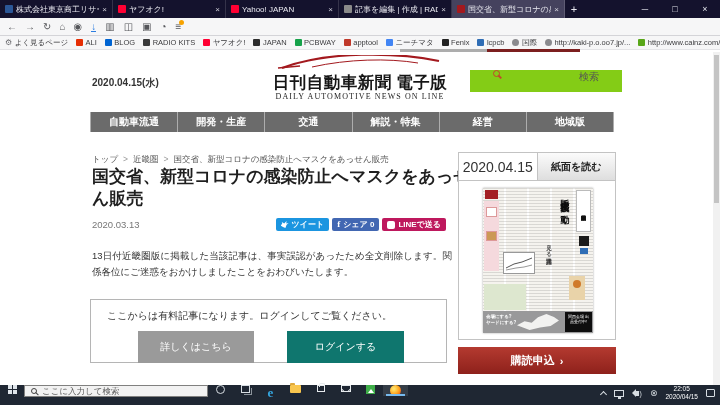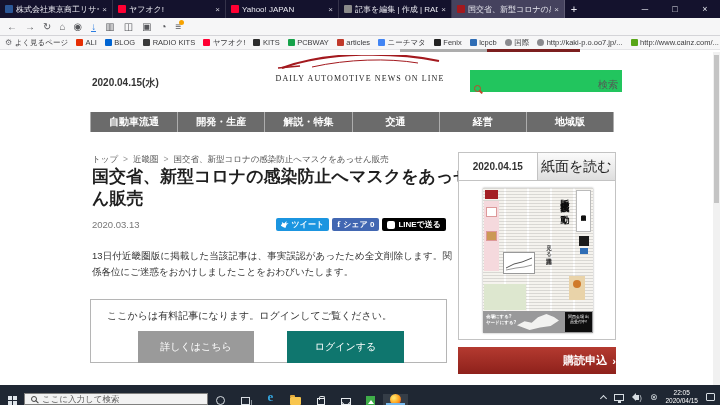--- a/index.html
+++ b/index.html
@@ -55,80 +55,80 @@
 
 
 .viewport{position:absolute;top:52px;left:0;right:0;height:333px;background:#fff;overflow:hidden}
 .vscroll{position:absolute;top:0;right:0;width:7px;height:333px;background:#f1f1f1}
 .vthumb{position:absolute;top:3px;left:1px;width:5px;height:148px;background:#c4c4c4}
 
 .hdr-date{position:absolute;top:24px;left:92px;font-size:10px;font-weight:bold;color:#333}
 .logo{position:absolute;top:3px;left:248px;width:224px;text-align:center}
 .logo-title{font-family:"Liberation Serif","DejaVu Serif",serif;font-size:16.5px;font-weight:bold;color:#151515;letter-spacing:.5px;line-height:18px}
 .logo-sub{font-family:"Liberation Serif","DejaVu Serif",serif;font-size:8px;color:#222;letter-spacing:1.1px;line-height:10px}
-.sitesearch{position:absolute;top:18px;left:470px;width:152px;height:22px;background:#22c55e;display:flex;align-items:flex-end;padding:0 4px}
+.sitesearch{position:absolute;top:18px;left:470px;width:152px;height:22px;background:#84cc16;display:flex;align-items:flex-start;padding:0 23px}
 .mag{width:7px;height:7px;border:1.5px solid #c3472b;border-radius:50%;position:relative;flex:none}
 .mag::after{content:"";position:absolute;width:4px;height:1.5px;background:#c3472b;transform:rotate(45deg);right:-3px;bottom:-1px}
 .sitesearch .slabel{margin-left:auto;font-size:10px;color:#555}
 
 .sitenav{position:absolute;top:60px;left:90px;width:524px;height:20px;background:#6b6b6b;display:flex}
 .nav-item{flex:1;display:flex;align-items:center;justify-content:center;font-size:10px;font-weight:bold;color:#fff;border-right:1px solid rgba(255,255,255,.45)}
 .nav-item:first-child{border-left:1px solid rgba(255,255,255,.45)}
 
 .crumbs{position:absolute;top:102px;left:92px;display:flex;gap:5px;font-size:8.5px;color:#555;white-space:nowrap}
 .crumb-sep{color:#999}
 
 .art-title{position:absolute;top:114px;left:92px;width:386px;font-size:17px;line-height:22px;font-weight:bold;color:#1f1f1f}
 .meta{position:absolute;top:166px;left:92px;width:354px;display:flex;align-items:center}
 .art-date{font-size:9.5px;color:#777}
 .shares{margin-left:auto;display:flex;gap:3px}
 .sbtn{height:13px;border-radius:2px;color:#fff;font-size:8px;font-weight:bold;display:flex;align-items:center;gap:3px;padding:0 5px;line-height:13px}
-.sb-tw{background:#1b95e0}.sb-fb{background:#4267b2}.sb-ln{background:#000000}
+.sb-tw{background:#1b95e0}.sb-fb{background:#4267b2}.sb-ln{background:#be185d}
 .bird{width:8px;height:7px;background:#fff;clip-path:polygon(0 65%,20% 40%,15% 15%,45% 35%,75% 0,70% 35%,100% 30%,75% 55%,60% 100%,30% 85%)}
 .fglyph{font-family:"Liberation Serif",serif;font-weight:bold;font-size:9px}
 .lbadge{width:8px;height:8px;background:#fff;border-radius:2px;color:#00c300;font-size:4px;display:flex;align-items:center;justify-content:center;font-weight:bold}
 
 .art-body{position:absolute;top:196px;left:92px;width:360px;font-size:9.5px;line-height:16px;color:#333;text-align:justify}
 
 .paywall{position:absolute;top:247px;left:90px;width:357px;height:64px;border:1px solid #b5b5b5;background:#fff}
 .pw-notice{position:absolute;top:9px;left:16px;font-size:10px;color:#333}
 .pw-btn{position:absolute;top:31px;height:32px;display:flex;align-items:center;justify-content:center;font-size:10px;color:#fff;cursor:pointer}
 .pw-gray{left:47px;width:116px;background:#9a9a9a}
 .pw-red{left:196px;width:117px;background:#0f766e}
 
 
 .sidebar{position:absolute;top:100px;left:458px;width:158px}
 .sb-head{height:29px;display:flex;border:1px solid #c3c3c3;background:#fff}
-.sb-date{flex:1;display:flex;align-items:center;justify-content:center;font-size:10px;font-weight:bold;color:#333}
-.sb-read{flex:1;display:flex;align-items:center;justify-content:center;font-size:14px;font-weight:normal;color:#222;background:linear-gradient(#fbfbfb,#dedede);border-left:1px solid #c3c3c3}
+.sb-date{flex:1;display:flex;align-items:center;justify-content:center;font-size:14px;font-weight:normal;color:#333}
+.sb-read{flex:1;display:flex;align-items:center;justify-content:center;font-size:10px;font-weight:bold;color:#222;background:linear-gradient(#fbfbfb,#dedede);border-left:1px solid #c3c3c3}
 .sb-paperbox{position:relative;height:159px;border:1px solid #c3c3c3;border-top:none;background:#fff}
 .paper{position:absolute;left:24px;top:7px;width:110px;height:145px;background:#f5f3ee;box-shadow:0 0 2px rgba(0,0,0,.35);overflow:hidden;
  background-image:repeating-linear-gradient(0deg,rgba(70,70,70,.16) 0 1px,transparent 1px 3px),repeating-linear-gradient(90deg,transparent 0 21px,rgba(255,255,255,.95) 21px 23px)}
 .p-masthead{position:absolute;right:2px;top:2px;width:15px;height:42px;background:#fff;border:1px solid #bbb;writing-mode:vertical-rl;font-size:5px;font-weight:bold;color:#111;display:flex;align-items:center;justify-content:center;letter-spacing:0}
 .p-qr{position:absolute;right:4px;top:48px;width:10px;height:10px;background:#1b1b1b}
 .p-blu{position:absolute;right:5px;top:60px;width:8px;height:6px;background:#2f6db5}
 .p-headline{position:absolute;right:22px;top:4px;height:78px;writing-mode:vertical-rl;font-size:9px;font-weight:bold;color:#0d0d0d;letter-spacing:1px}
 .p-sub{position:absolute;right:40px;top:52px;height:58px;writing-mode:vertical-rl;font-size:6px;color:#333}
 .p-red{position:absolute;left:2px;top:2px;width:13px;height:9px;background:#a31f24}
 .p-pink{position:absolute;left:1px;top:13px;width:15px;height:70px;background:#f5d9dd}
 .p-pink i{position:absolute;left:2px;width:11px;height:10px;background:#fff;border:1px solid #d99}
 .p-pink i:nth-child(1){top:6px}.p-pink i:nth-child(2){top:30px;background:#c95}
 .p-chart{position:absolute;left:20px;top:64px;width:32px;height:22px;background:#fff;border:1px solid #999}
 .p-green{position:absolute;left:1px;top:96px;width:42px;height:26px;background:#dde7cf}
 .p-photo{position:absolute;right:8px;top:88px;width:16px;height:24px;background:#e9d3a9}
 .p-photo::after{content:"";position:absolute;left:4px;top:4px;width:8px;height:8px;border-radius:50%;background:#d07a2a}
 .p-ad{position:absolute;left:0;bottom:0;width:110px;height:22px;background:#99999a;overflow:hidden}
 .p-map{position:absolute;left:34px;top:3px;width:42px;height:16px;background:#f2f2f0;clip-path:polygon(0 70%,18% 45%,35% 55%,50% 20%,70% 0,88% 18%,100% 40%,80% 75%,55% 85%,30% 100%)}
 .p-adtxt{position:absolute;left:3px;top:3px;font-size:4.5px;line-height:6px;color:#fff;font-weight:bold}
 .p-black{position:absolute;right:1px;top:1px;width:27px;height:20px;background:#0e0e0e;color:#fff;font-size:4px;line-height:5px;padding:2px 1px;text-align:center}
-.sb-subscribe{margin-top:7px;height:27px;background:linear-gradient(#b43a30,#8e211b);display:flex;align-items:center;justify-content:flex-end;gap:5px;color:#fff;font-size:11px;font-weight:bold;cursor:pointer}
+.sb-subscribe{margin-top:7px;height:27px;background:linear-gradient(#b43a30,#8e211b);display:flex;align-items:center;justify-content:center;gap:5px;color:#fff;font-size:11px;font-weight:bold;cursor:pointer}
 .sb-subscribe .chv{font-size:11px}
 
 
-.taskbar{position:absolute;left:0;right:0;bottom:0;height:20px;background:#1f2733;display:flex;align-items:flex-end;color:#e7ebee}
+.taskbar{position:absolute;left:0;right:0;bottom:0;height:20px;background:#1f2733;display:flex;align-items:flex-start;color:#e7ebee}
 .tile{width:25px;display:flex;align-items:center;justify-content:center;position:relative}
 .start{width:24px}
 .winlogo{display:grid;grid-template-columns:4px 4px;grid-template-rows:4px 4px;gap:1px}
 .winlogo i{background:#dfe5ea}
 .tsearch{width:184px;background:#f2f2f2;border:1px solid #80807f;display:flex;align-items:center;gap:5px;padding:0 6px}
 .tmag{width:6px;height:6px;border:1.2px solid #444;border-radius:50%;position:relative;flex:none}
 .tmag::after{content:"";position:absolute;width:3.5px;height:1.2px;background:#444;transform:rotate(45deg);right:-2.5px;bottom:-1px}
 .tsearch input{border:none;background:transparent;outline:none;font-size:8.5px;color:#333;width:140px;font-family:inherit}
 .tsearch input::placeholder{color:#5c5c5c}
 .ring{width:9px;height:9px;border:1.5px solid #d7dde2;border-radius:50%}
@@ -229,29 +229,29 @@
     <span class="bm">
         <span class="fv"></span>
         <span>RADIO KITS</span>
       </span>
     <span class="bm">
         <span class="fv"></span>
         <span>ヤフオク!</span>
       </span>
     <span class="bm">
         <span class="fv"></span>
-        <span>KITS</span>
+        <span>JAPAN</span>
       </span>
     <span class="bm">
         <span class="fv"></span>
         <span>PCBWAY</span>
       </span>
     <span class="bm">
         <span class="fv"></span>
-        <span>articles</span>
+        <span>apptool</span>
       </span>
     <span class="bm">
         <span class="fv"></span>
         <span>ニーチマタ</span>
       </span>
     <span class="bm">
         <span class="fv"></span>
         <span>Fenix</span>
       </span>
     <span class="bm">
@@ -281,33 +281,34 @@
   <div class="viewport">
 
     <div class="hdr-date">2020.04.15(水)</div>
 
     <div class="logo">
       <svg width="168" height="15" viewBox="0 0 168 15">
         <path d="M6 13 C 52 -4, 120 -3, 163 6" stroke="#a3191e" stroke-width="2.2" fill="none"></path>
         <path d="M36 12 C 72 4, 112 3, 142 8" stroke="#a3191e" stroke-width="1" fill="none"></path>
         <path d="M2 13 L 24 11" stroke="#a3191e" stroke-width="1.4" fill="none"></path>
       </svg>
+      <div class="logo-title">日刊自動車新聞 電子版</div>
       <div class="logo-sub">DAILY AUTOMOTIVE NEWS ON LINE</div>
     </div>
 
     <div class="sitesearch">
       <span class="mag"></span>
       <span class="slabel">検索</span>
     </div>
 
     <div class="sitenav">
       <span class="nav-item">自動車流通</span>
       <span class="nav-item">開発・生産</span>
+      <span class="nav-item">交通</span>
       <span class="nav-item">解説・特集</span>
-      <span class="nav-item">交通</span>
       <span class="nav-item">経営</span>
       <span class="nav-item">地域版</span>
     </div>
 
     <div class="crumbs">
       <span>トップ</span>
       <span class="crumb-sep">&gt;</span>
       <span>近畿圏</span>
       <span class="crumb-sep">&gt;</span>
       <span>国交省、新型コロナの感染防止へマスクをあっせん販売</span>

